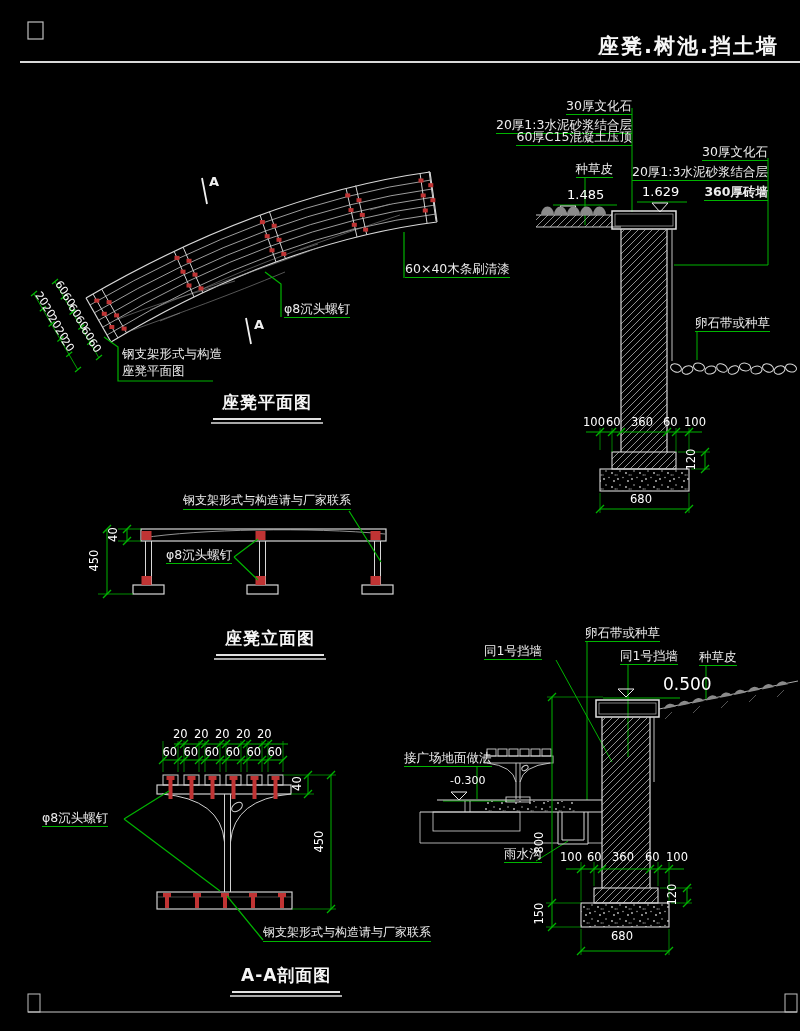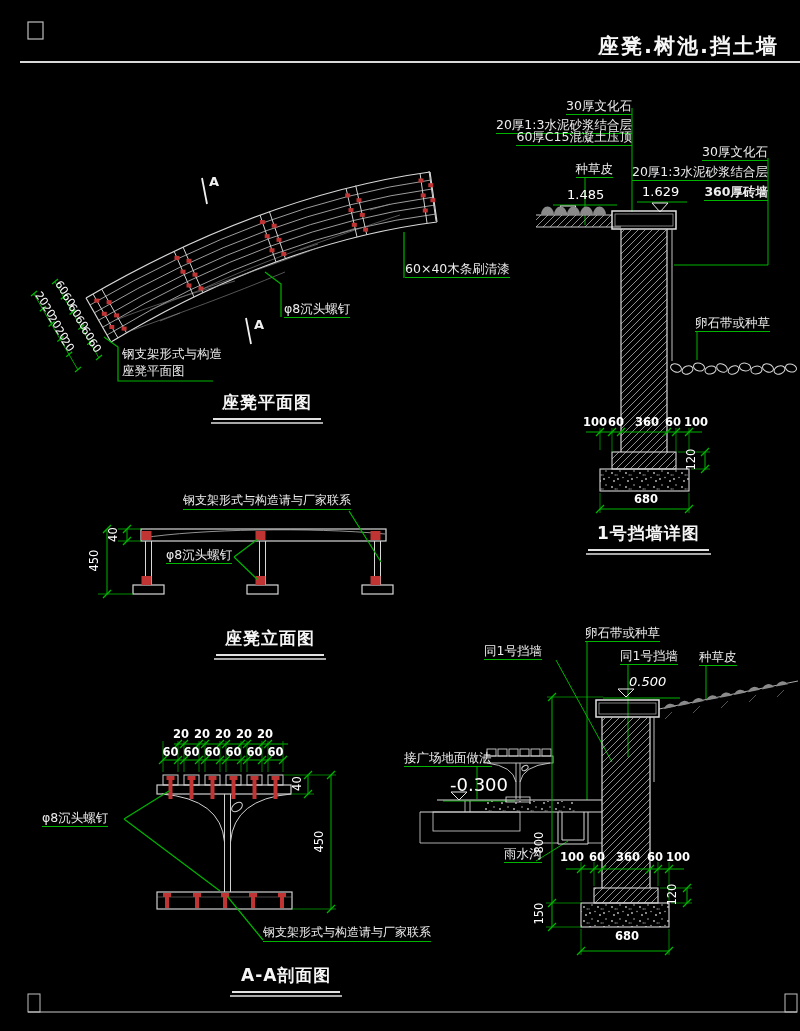--- a/index.html
+++ b/index.html
@@ -1,21 +1,21 @@
 <!DOCTYPE html>
 <html><head>
 <meta charset="utf-8">
 <style>
   html,body{margin:0;padding:0;background:#000;}
   .canvas{position:relative;width:800px;height:1031px;background:#000;overflow:hidden;
           font-family:"DejaVu Sans","Liberation Sans",sans-serif;}
   .t{position:absolute;color:#ededed;font-size:12.5px;line-height:1.15;white-space:nowrap;}
   .cal{border-bottom:1.5px solid #00b400;padding-bottom:1px;}
   .dim{color:#fff;font-size:11.5px;}
-  .cen{text-align:right;font-weight:bold;}
+  .cen{text-align:left;}
   .rot{transform:rotate(-90deg);transform-origin:center;}
   .rot55{transform:rotate(55deg);transform-origin:center;font-size:11px;}
   .hdr{font-size:21px;font-weight:bold;letter-spacing:2px;color:#f7f7f7;}
   .mk{font-size:13px;font-weight:bold;color:#f0f0f0;}
   .dtitle{position:absolute;color:#f5f5f5;font-size:17px;font-weight:bold;letter-spacing:1px;
           border-bottom:2px solid #e2e2e2;padding:0 9px 4px 9px;white-space:nowrap;}
   .dtitle::after{content:"";position:absolute;left:-2px;right:-2px;bottom:-6px;height:2px;background:#a8a8a8;}
   svg{position:absolute;left:0;top:0;}
 </style>
 </head>
@@ -366,29 +366,28 @@
 <div class="t cal" style="right:32px;top:165px;">20厚1:3水泥砂浆结合层</div>
 <div class="t cal" style="right:32px;top:185px;font-weight:bold;">360厚砖墙</div>
 <div class="t cal" style="left:695px;top:316px;">卵石带或种草</div>
 <div class="t dim cen" style="left:583px;top:416px;width:24px;">100</div>
 <div class="t dim cen" style="left:606px;top:416px;width:18px;">60</div>
 <div class="t dim cen" style="left:631px;top:416px;width:28px;">360</div>
 <div class="t dim cen" style="left:663px;top:416px;width:18px;">60</div>
 <div class="t dim cen" style="left:684px;top:416px;width:24px;">100</div>
 <div class="t dim rot" style="left:680px;top:453px;width:24px;text-align:center;">120</div>
 <div class="t dim cen" style="left:630px;top:493px;width:28px;">680</div>
-<div class="dtitle" style="left:588px;top:522px;">1号挡墙详图</div>
 
 <div class="t cal" style="left:484px;top:644px;">同1号挡墙</div>
 <div class="t cal" style="left:585px;top:626px;">卵石带或种草</div>
 <div class="t cal" style="left:620px;top:649px;">同1号挡墙</div>
 <div class="t cal" style="left:699px;top:650px;">种草皮</div>
-<div class="t dim" style="left:629px;top:675px;font-size:13px;font-style:italic;">0.500</div>
+<div class="t dim" style="left:663px;top:675px;font-size:17px;">0.500</div>
 <div class="t cal" style="left:395px;top:751px;margin-left:9px;">接广场地面做法</div>
-<div class="t dim" style="left:450px;top:775px;font-size:18px;">-0.300</div>
+<div class="t dim" style="left:450px;top:775px;font-size:11px;">-0.300</div>
 <div class="t cal" style="left:484px;top:847px;margin-left:20px;">雨水沟</div>
 <div class="t dim rot" style="left:525px;top:836px;width:30px;text-align:center;">800</div>
 <div class="t dim rot" style="left:525px;top:907px;width:30px;text-align:center;">150</div>
 <div class="t dim cen" style="left:560px;top:851px;width:24px;">100</div>
 <div class="t dim cen" style="left:587px;top:851px;width:18px;">60</div>
 <div class="t dim cen" style="left:612px;top:851px;width:28px;">360</div>
 <div class="t dim cen" style="left:645px;top:851px;width:18px;">60</div>
 <div class="t dim cen" style="left:666px;top:851px;width:24px;">100</div>
 <div class="t dim rot" style="left:661px;top:888px;width:24px;text-align:center;">120</div>
 <div class="t dim cen" style="left:611px;top:930px;width:28px;">680</div>

